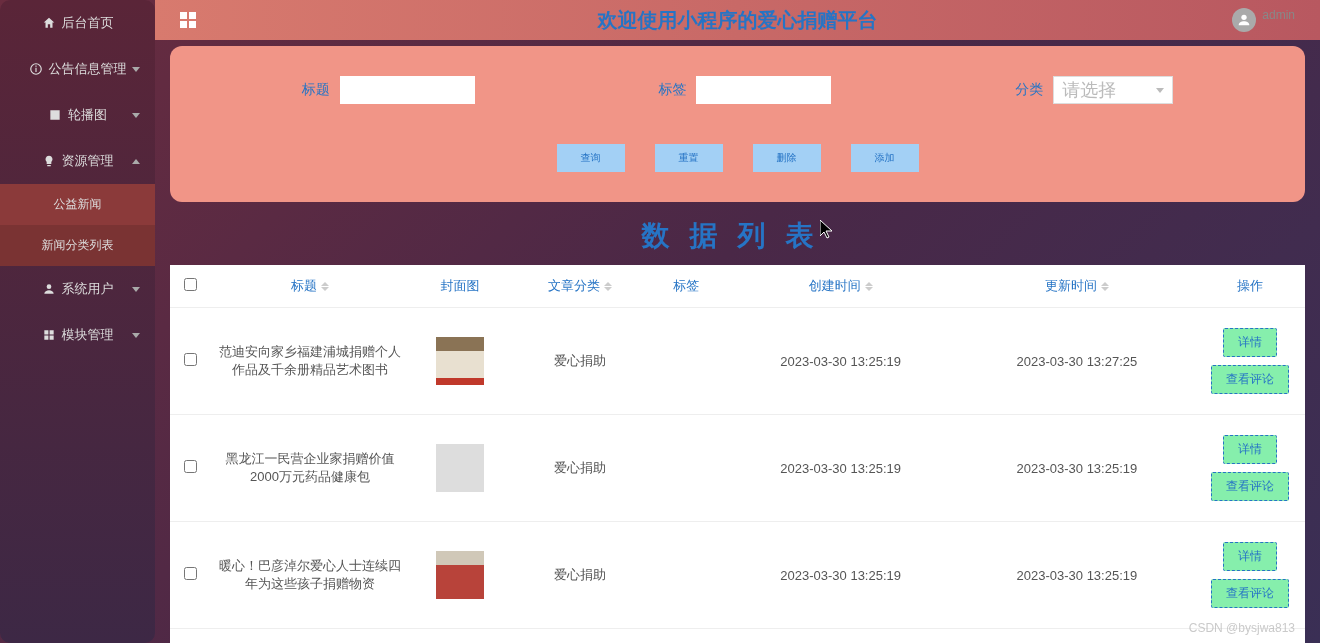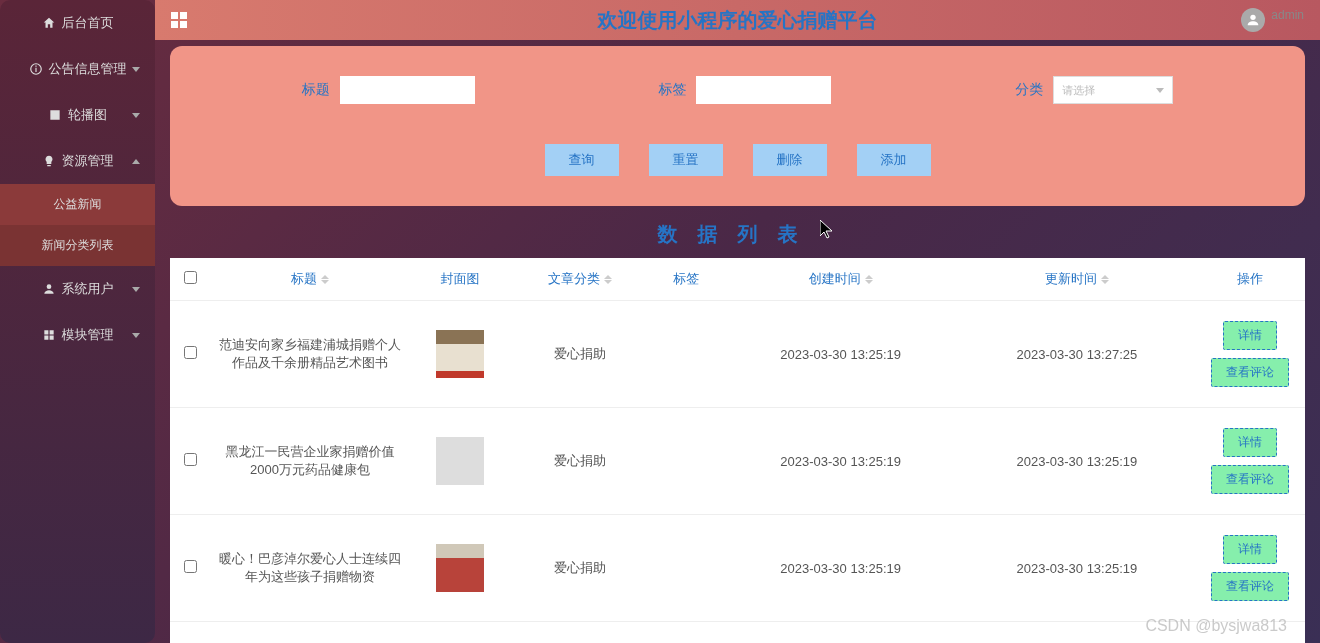--- a/index.html
+++ b/index.html
@@ -10,61 +10,61 @@
     .menu-item { display: flex; align-items: center; justify-content: center; padding: 14px 10px; cursor: pointer; position: relative; gap: 6px; }
     .menu-item.has-arrow::after { content: ""; position: absolute; right: 15px; width: 0; height: 0; border-left: 4px solid transparent; border-right: 4px solid transparent; border-top: 5px solid #aaa; }
     .menu-item.expanded::after { border-top: none; border-bottom: 5px solid #aaa; }
     .submenu-item { padding: 12px 10px; text-align: center; background: #8b3a3a; cursor: pointer; font-size: 12px; }
     .submenu-item.active { background: #8b3a3a; }
     .submenu-item:not(.active) { background: #7a3333; }
     .icon-svg { width: 14px; height: 14px; fill: #ddd; flex-shrink: 0; }
     
     
     .main { flex: 1; display: flex; flex-direction: column; overflow: hidden; }
-    .topbar { height: 40px; background: linear-gradient(90deg, #d87a6e 0%, #b85860 100%); display: flex; align-items: center; padding: 0 16px; position: relative; }
+    .topbar { height: 40px; background: linear-gradient(90deg, #d87a6e 0%, #b85860 100%); display: flex; align-items: center; padding: 0 25px; position: relative; }
     .topbar-btn { width: 16px; height: 16px; display: grid; grid-template-columns: 1fr 1fr; grid-template-rows: 1fr 1fr; gap: 2px; cursor: pointer; }
     .topbar-btn span { background: #fff; }
     .title { position: absolute; left: 50%; transform: translateX(-50%); color: #2674c5; font-size: 20px; font-weight: bold; }
     .user-area { margin-left: auto; display: flex; gap: 6px; color: #888; font-size: 12px; }
     .avatar { width: 24px; height: 24px; border-radius: 50%; background: #aaa; display: flex; align-items: center; justify-content: center; }
     .avatar svg { width: 16px; height: 16px; fill: #fff; }
     
     
     .content { flex: 1; padding: 6px 15px; overflow-y: auto; }
     .content::-webkit-scrollbar { width: 8px; }
     .content::-webkit-scrollbar-thumb { background: #777; border-radius: 4px; }
     .content::-webkit-scrollbar-track { background: rgba(0,0,0,0.2); }
     
     .search-panel { background: #f19587; border-radius: 12px; padding: 30px 40px; margin-bottom: 15px; }
     .search-row { display: flex; justify-content: space-around; align-items: center; margin-bottom: 40px; }
     .search-group { display: flex; align-items: center; gap: 10px; }
     .search-label { color: #2674c5; font-size: 14px; }
     .search-input { height: 28px; border: none; padding: 0 8px; font-size: 13px; width: 135px; }
-    .search-select { height: 28px; border: 1px solid #ddd; background: #fff; padding: 0 24px 0 8px; font-size: 11px; color: #bbb; width: 120px; position: relative; display: flex; align-items: center; }
+    .search-select { height: 28px; border: 1px solid #ddd; background: #fff; padding: 0 24px 0 8px; font-size: 18px; color: #bbb; width: 120px; position: relative; display: flex; align-items: center; }
     .search-select::after { content: ""; position: absolute; right: 8px; width: 0; height: 0; border-left: 4px solid transparent; border-right: 4px solid transparent; border-top: 5px solid #bbb; }
     .btn-row { display: flex; justify-content: center; gap: 30px; }
-    .btn { background: #a3d0f5; color: #2674c5; border: none; padding: 7px 24px; font-size: 13px; cursor: pointer; }
-    
-    .table-title { text-align: center; color: #2674c5; font-size: 20px; letter-spacing: 20px; margin-bottom: 10px; font-weight: bold; }
+    .btn { background: #a3d0f5; color: #2674c5; border: none; padding: 7px 24px; font-size: 10px; cursor: pointer; }
+    
+    .table-title { text-align: center; color: #2674c5; font-size: 28px; letter-spacing: 20px; margin-bottom: 10px; font-weight: bold; }
     
     .table { width: 100%; background: #fff; border-collapse: collapse; font-size: 13px; }
     .table th { padding: 12px 8px; color: #2674c5; font-weight: normal; border-bottom: 1px solid #eee; position: relative; }
     .table th .sort { display: inline-flex; flex-direction: column; margin-left: 4px; vertical-align: middle; }
     .table th .sort::before { content: ""; border-left: 4px solid transparent; border-right: 4px solid transparent; border-bottom: 4px solid #ccc; margin-bottom: 1px; }
     .table th .sort::after { content: ""; border-left: 4px solid transparent; border-right: 4px solid transparent; border-top: 4px solid #ccc; }
     .table td { padding: 20px 8px; text-align: center; border-bottom: 1px solid #eee; color: #555; }
     .table input[type="checkbox"] { cursor: pointer; }
     .thumb { width: 48px; height: 48px; background: #ddd; margin: 0 auto; background-size: cover; }
     .thumb.t1 { background: linear-gradient(#8a7355 30%, #e8e0d0 30% 85%, #c0392b 85%); }
     .thumb.t3 { background: linear-gradient(#d0c8b8 30%, #b8433a 30%); }
     .op-btns { display: flex; flex-direction: column; gap: 8px; align-items: center; }
     .op-btn { border: 1px dashed #2674c5; color: #2674c5; background: #86efac; padding: 5px 14px; font-size: 12px; cursor: pointer; border-radius: 2px; }
     
     .cursor { position: absolute; left: 820px; top: 220px; pointer-events: none; z-index: 1000; }
-    .watermark { position: fixed; right: 33px; bottom: 8px; color: rgba(180,180,180,0.7); font-size: 16px; z-index: 2000; margin-top: 25px; }
+    .watermark { position: fixed; right: 25px; bottom: 8px; color: rgba(180,180,180,0.7); font-size: 12px; z-index: 2000; margin-top: 25px; }
   </style>
 </head>
 <body>
 
 <div class="sidebar">
   <div class="menu-item">
     <svg class="icon-svg" viewBox="0 0 24 24">
         <path d="M12 3l9 8h-3v9h-4v-6H10v6H6v-9H3z"></path>
       </svg>
     <span>后台首页</span>

